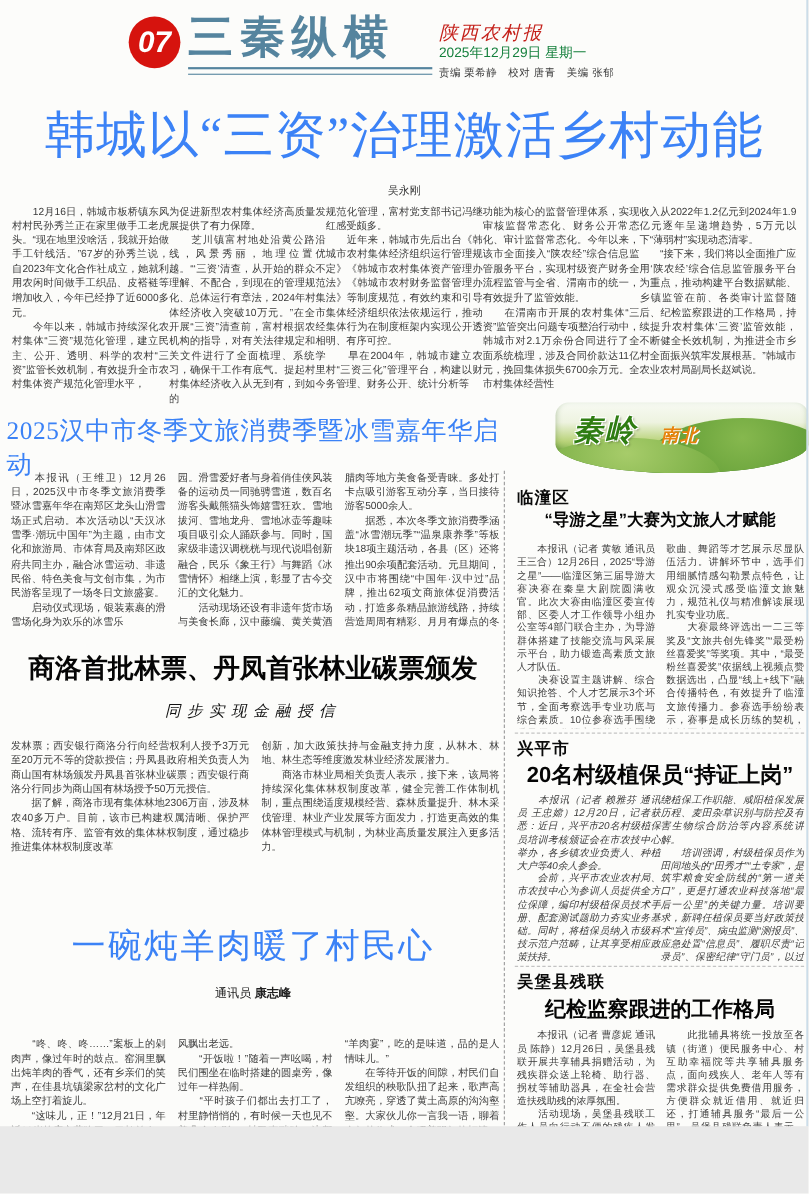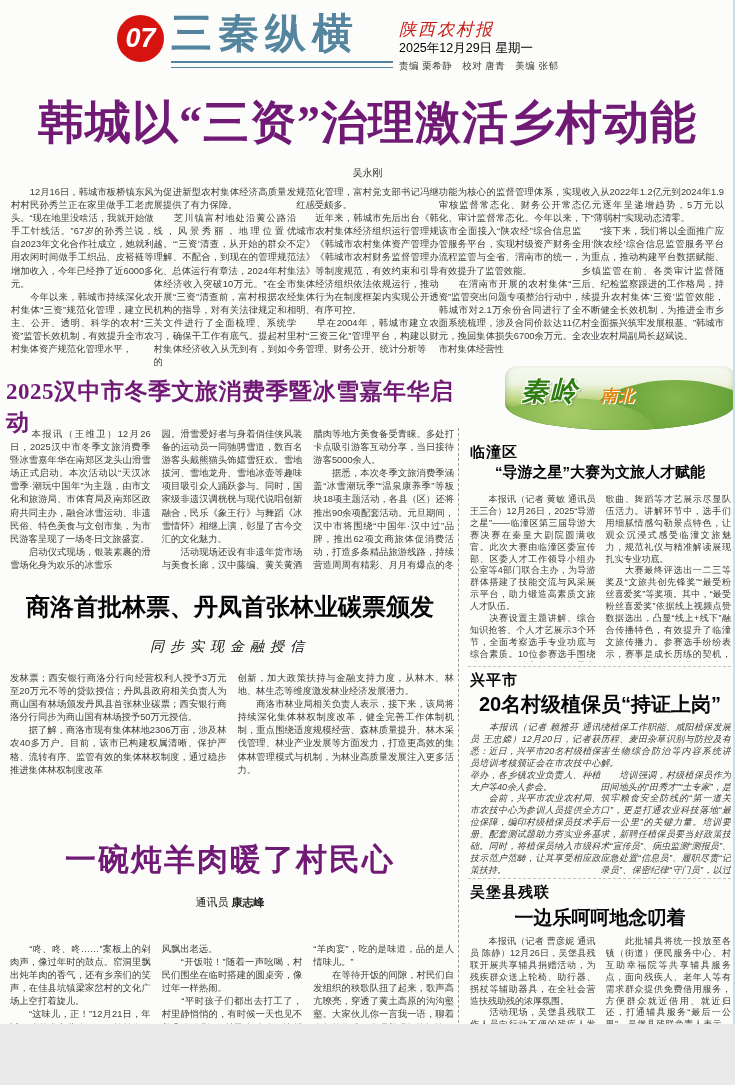--- a/index.html
+++ b/index.html
@@ -9,24 +9,24 @@
   
   .badge{left:117px;top:15px;width:47px;height:47px;border-radius:50%;background:#d6130e;
          color:#fff;font-size:27px;font-weight:bold;font-style:italic;line-height:47px;
          text-align:center;font-family:"Liberation Sans",sans-serif;}
   .section-title{left:171px;top:6px;font-size:41px;font-weight:bold;color:#55849e;
          font-family:"Liberation Serif",serif;letter-spacing:6px;}
   .title-rule{left:171px;top:61px;width:222px;height:4px;border-top:2px solid #55849e;
          border-bottom:1px solid #55849e;}
   .masthead{left:399px;top:18px;font-size:17px;font-weight:normal;font-style:italic;
          color:#c4201a;font-family:"Liberation Serif",serif;letter-spacing:2px;}
-  .pub-date{left:399px;top:40px;font-size:12.5px;color:#000000;}
+  .pub-date{left:399px;top:40px;font-size:12.5px;color:#15803d;}
   .credits{left:399px;top:60px;font-size:9.5px;color:#3a3a3a;letter-spacing:.5px;}
   
-  .hl-serif{font-family:"Liberation Serif",serif;font-weight:700;color:#701a75;}
+  .hl-serif{font-family:"Liberation Serif",serif;font-weight:400;color:#3b82f6;}
   .hl-sans{font-family:"Liberation Sans",sans-serif;font-weight:bold;color:#050505;}
   .lead-hl{left:0;top:92px;width:735px;text-align:center;font-size:46px;letter-spacing:1px;}
   .lead-author{left:0;top:166px;width:735px;text-align:center;font-size:10px;font-weight:normal;color:#333;}
   
   .cols{display:flex;overflow:hidden;}
   .cols>div{flex:1;}
   .btxt{font-size:9.3px;line-height:13.1px;text-align:justify;color:#3b3b3b;
         white-space:pre-line;overflow:hidden;}
   .btxt-r{font-size:9px;line-height:11.9px;text-align:justify;color:#3b3b3b;
         white-space:pre-line;overflow:hidden;}
@@ -167,21 +167,21 @@
     <div class="btxt">风飘出老远。
 　　“开饭啦！”随着一声吆喝，村民们围坐在临时搭建的圆桌旁，像过年一样热闹。
 　　“平时孩子们都出去打工了，村里静悄悄的，有时候一天也见不着几个人影。”村民李瑞珍一边帮着摆碗筷，一边乐呵呵地念叨着，“今天这顿饭，把村里人又拢到一块儿了。”
 　　这次羊肉宴的发起人李自强，在外打拼多年，看着村里日渐冷清，心里不是滋味。于是，他精心准备了这场羊肉宴。村民李保平边吃边说，“今天这</div>
     <div class="btxt">“羊肉宴”，吃的是味道，品的是人情味儿。”
 　　在等待开饭的间隙，村民们自发组织的秧歌队扭了起来，歌声高亢嘹亮，穿透了黄土高原的沟沟壑壑。大家伙儿你一言我一语，聊着今年的收成，念叨着明年的打算。
 　　夜幕降临，广场上的灯笼亮了起来。一碗炖羊肉下肚，村民们身上暖了，心里也亮堂了。“我们要让每一个回来的游子、进村的游客，都能找到心里的那个‘家’。”村干部康飞热情地说。</div>
   </div>
 
   <div class="abs region wb-region">吴堡县残联</div>
-  <div class="abs hl-sans wb-hl">一边乐呵呵地念叨着</div>
+  <div class="abs hl-sans wb-hl">纪检监察跟进的工作格局</div>
   <div class="abs cols wb-cols">
     <div class="btxt-r">　　本报讯（记者 曹彦妮 通讯员 陈静）12月26日，吴堡县残联开展共享辅具捐赠活动，为残疾群众送上轮椅、助行器、拐杖等辅助器具，在全社会营造扶残助残的浓厚氛围。
 　　活动现场，吴堡县残联工作人员向行动不便的残疾人发放轮椅20台、助行器40余件、拐杖20余副，并耐心讲解辅具的使用方法和日常保养注意事项。</div>
     <div class="btxt-r">　　此批辅具将统一投放至各镇（街道）便民服务中心、村互助幸福院等共享辅具服务点，面向残疾人、老年人等有需求群众提供免费借用服务，方便群众就近借用、就近归还，打通辅具服务“最后一公里”。吴堡县残联负责人表示，今后将持续完善共享辅具服务网络，让更多残疾群众受益，助力残疾人事业高质量发展。</div>
   </div>
 
   <div class="abs bottom-rule"></div>
   <div class="abs right-rule"></div>
 </div>
 

